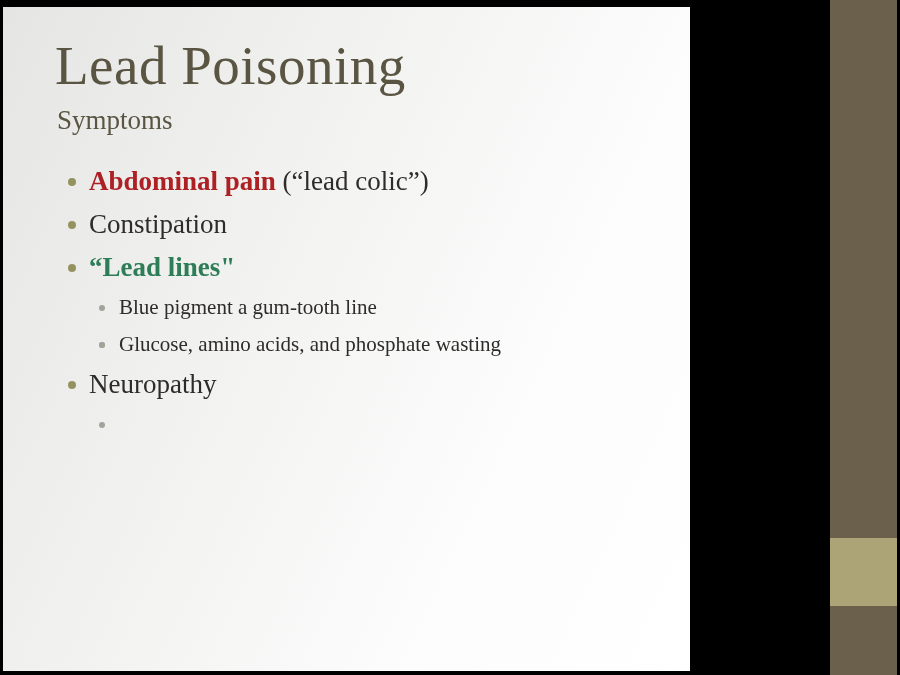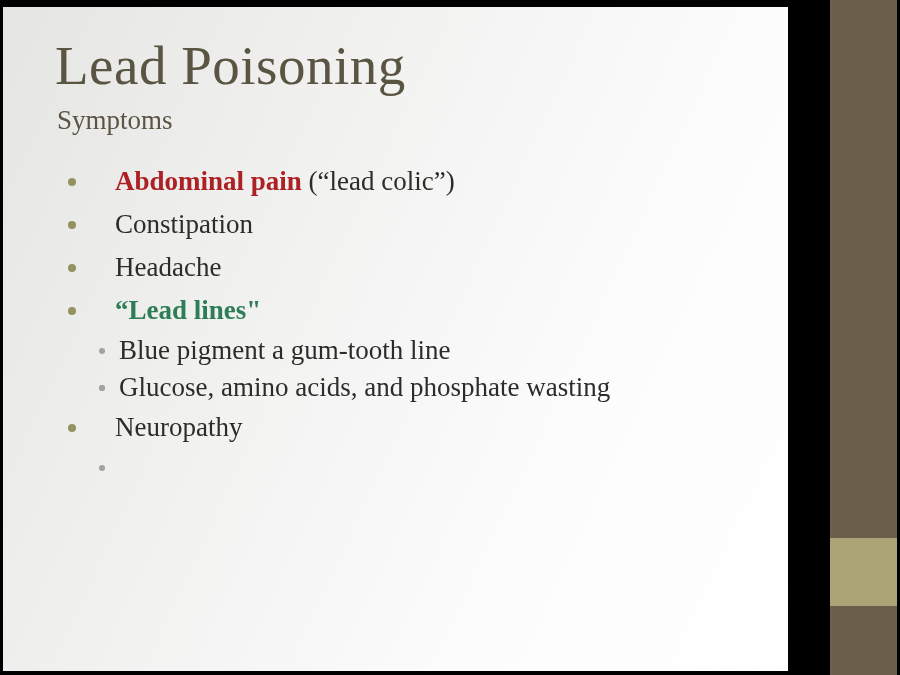--- a/index.html
+++ b/index.html
@@ -13,37 +13,37 @@
     --sidebar-accent:#aca377;
     --frame:#000000;
   }
   html,body{margin:0;padding:0;}
   body{
     width:900px;height:675px;position:relative;overflow:hidden;
     background:var(--frame);
     font-family:"Liberation Serif","DejaVu Serif",serif;
   }
   .slide{
-    position:absolute;left:3px;top:7px;width:785px;height:664px;
+    position:absolute;left:3px;top:7px;width:687px;height:664px;
     background:linear-gradient(115deg,#e5e5e4 0%,#f1f1f0 35%,#fcfcfc 70%,#ffffff 100%);
   }
   .slide-title{
     position:absolute;left:52px;top:30px;
     font-size:55px;line-height:1.05;color:var(--title-color);
     letter-spacing:0.5px;white-space:nowrap;
   }
   .slide-subtitle{
     position:absolute;left:54px;top:99px;
     font-size:27px;line-height:1.1;color:var(--title-color);
     white-space:nowrap;
   }
   .bullet-list{position:absolute;left:0;top:153px;right:10px;}
   .row{position:relative;white-space:nowrap;}
-  .row.l1{padding-left:112px;font-size:27px;line-height:43px;color:var(--body-text);}
-  .row.l2{padding-left:116px;font-size:27px;line-height:37px;color:var(--body-text);}
+  .row.l1{padding-left:86px;font-size:27px;line-height:43px;color:var(--body-text);}
+  .row.l2{padding-left:116px;font-size:21px;line-height:37px;color:var(--body-text);}
   .row .dot{position:absolute;border-radius:50%;display:block;}
   .row.l1 .dot{left:65px;top:18px;width:8px;height:8px;background:var(--dot-l1);}
   .row.l2 .dot{left:96px;top:16px;width:6px;height:6px;background:var(--dot-l2);}
   .seg-red-bold{color:var(--accent-red);font-weight:bold;}
   .seg-green-bold{color:var(--accent-green);font-weight:bold;}
   .seg-normal{color:var(--body-text);}
   .sidebar{
     position:absolute;left:830px;top:0;width:67px;height:675px;
     background:var(--sidebar);
   }
@@ -54,21 +54,20 @@
 </style>
 </head>
 <body>
 
 <div class="slide">
   <div class="slide-title">Lead Poisoning</div>
   <div class="slide-subtitle">Symptoms</div>
   <div class="bullet-list">
       <div class="row l1"><span class="dot"></span><span><span class="seg-red-bold">Abdominal pain</span><span class="seg-normal"> (“lead colic”)</span></span></div>
       <div class="row l1"><span class="dot"></span><span><span class="seg-normal">Constipation</span></span></div>
-      <div class="row l1"><span class="dot"></span><span><span class="seg-normal">Headache</span></span></div>
       <div class="row l1"><span class="dot"></span><span><span class="seg-green-bold">“Lead lines"</span></span></div>
       <div class="row l2"><span class="dot"></span><span><span class="seg-normal">Blue pigment a gum-tooth line</span></span></div>
       <div class="row l2"><span class="dot"></span></div>
       <div class="row l2"><span class="dot"></span><span><span class="seg-normal">Glucose, amino acids, and phosphate wasting</span></span></div>
       <div class="row l1"><span class="dot"></span><span><span class="seg-normal">Neuropathy</span></span></div>
       <div class="row l2"><span class="dot"></span></div>
     </div>
 </div>
 
 <div class="sidebar">

